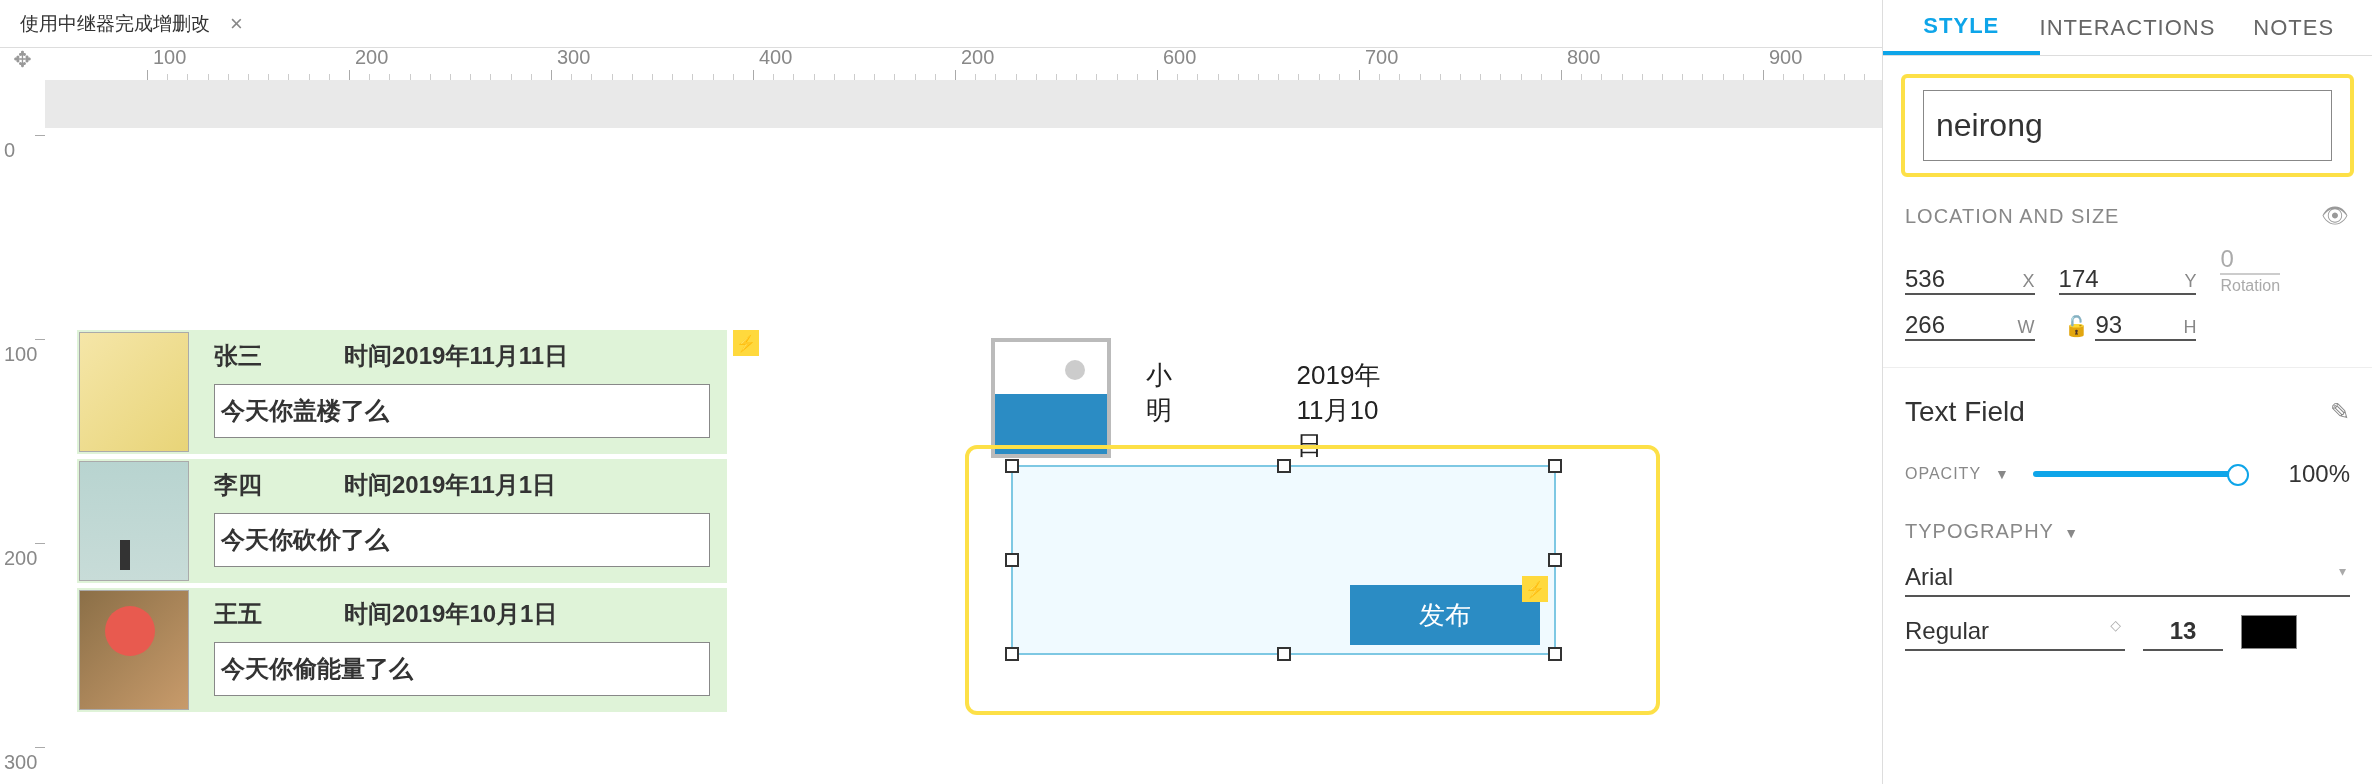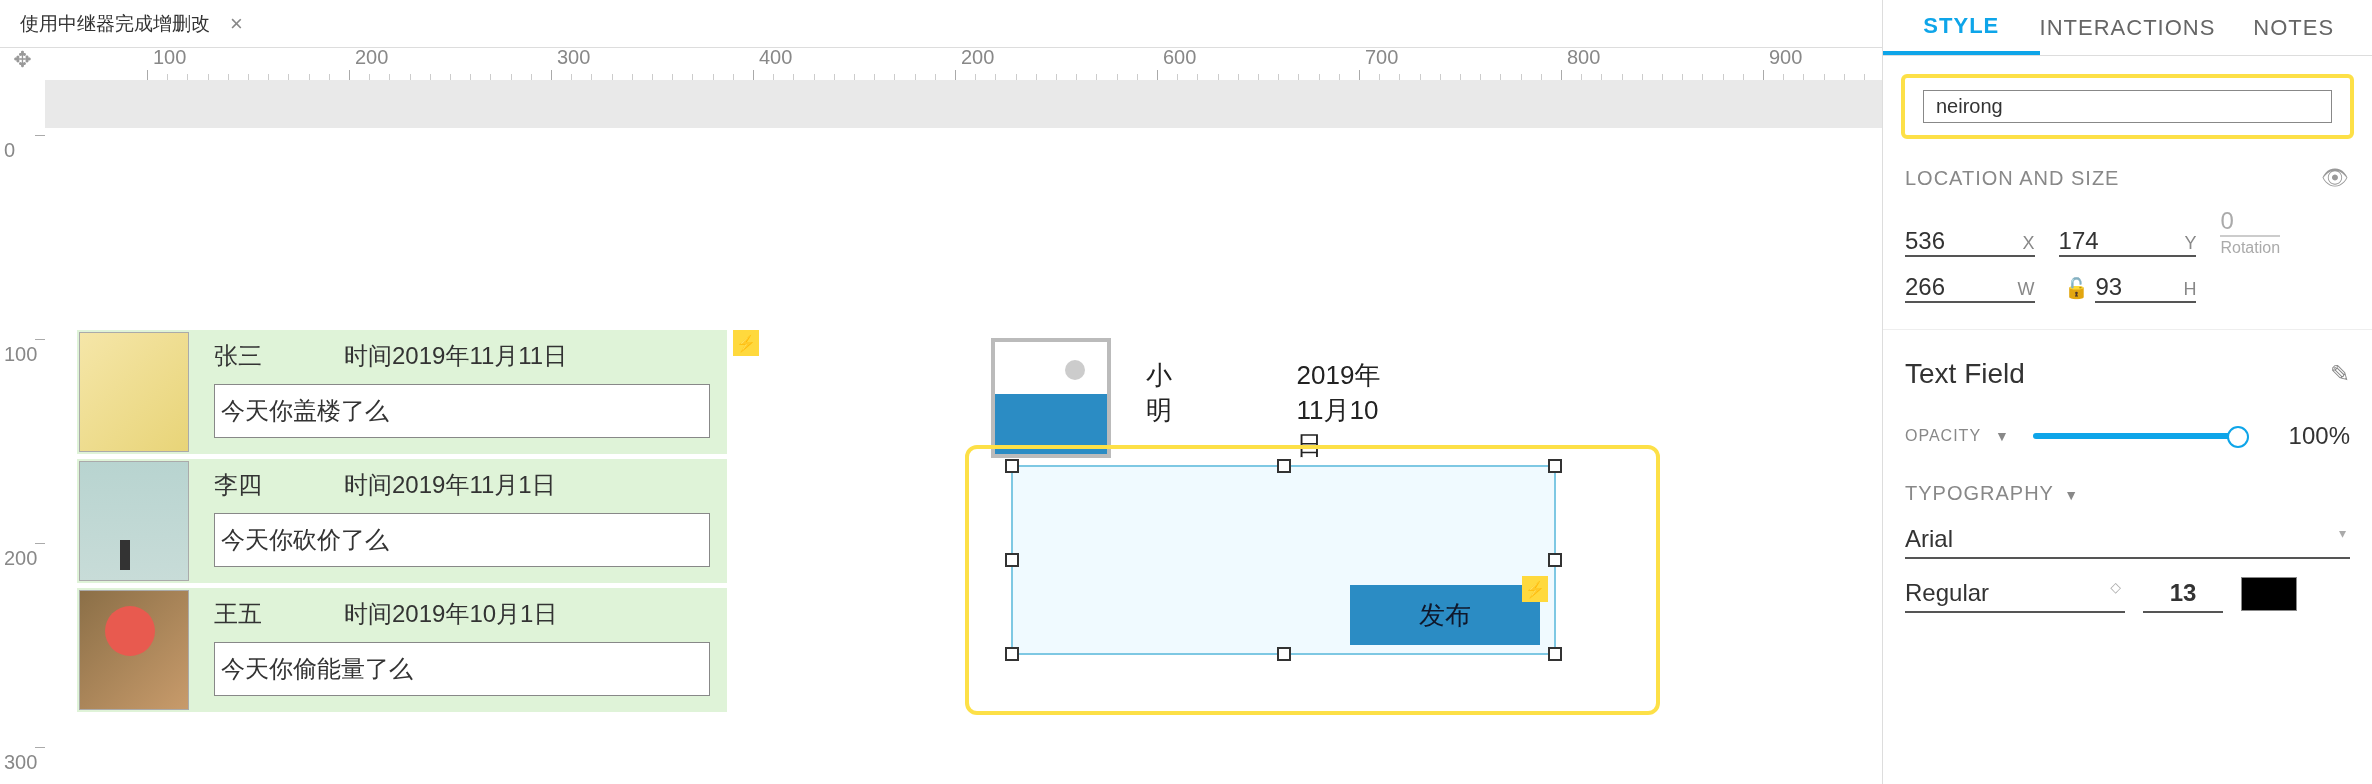--- a/index.html
+++ b/index.html
@@ -29,21 +29,21 @@
     
     
     .repeater { position: absolute; top: 250px; left: 32px; width: 650px; }
     .repeater-item { display: flex; background: #dff3d8; margin-bottom: 5px; padding: 2px; }
     .avatar { width: 110px; height: 120px; margin-right: 10px; background: #ccc; border: 1px solid #aaa; position: relative; overflow: hidden; }
     .avatar.a1 { background: linear-gradient(135deg, #f5e6a8 0%, #e8d478 100%); }
     .avatar.a2 { background: linear-gradient(180deg, #b8d4d0 0%, #c8dcd8 100%); }
     .avatar.a2::after { content:''; position:absolute; bottom:10px; left:40px; width:10px; height:30px; background:#333; }
     .avatar.a3 { background: linear-gradient(135deg, #8b6f47 0%, #c89b6b 100%); }
     .avatar.a3::before { content:''; position:absolute; top:15px; left:25px; width:50px; height:50px; background:#e85a4f; border-radius:50%; }
-    .item-content { flex: 1; padding: 8px 15px; }
+    .item-content { flex: 1; padding: 8px 15px; font-weight: bold; }
     .item-row1 { display: flex; justify-content: space-between; font-size: 24px; color: #333; margin-bottom: 12px; }
     .item-name { width: 120px; }
     .item-time { flex: 1; text-align: left; padding-left: 10px; }
     .item-msg { background: #fff; border: 1px solid #888; padding: 10px 6px; font-size: 24px; color: #333; }
     .bolt { position: absolute; top: 250px; left: 688px; width: 26px; height: 26px; background: #ffd93d; display: flex; align-items: center; justify-content: center; font-size: 16px; color: #333; }
     
     
     .preview { position: absolute; top: 250px; left: 946px; }
     .preview-avatar { position: absolute; top: 8px; left: 0; width: 120px; height: 120px; border: 4px solid #bbb; background: #fff; }
     .preview-avatar-inner { position: absolute; bottom: 0; left: 0; right: 0; height: 60px; background: #2b8cc4; }
@@ -51,31 +51,31 @@
     .preview-row { position: absolute; top: 28px; left: 155px; display: flex; gap: 110px; font-size: 26px; color: #222; }
     .preview-name { width: 80px; }
     
     .selection-yellow-outer { position: absolute; top: 365px; left: 920px; width: 695px; height: 270px; border: 4px solid #fde047; border-radius: 12px; }
     .selection-box { position: absolute; top: 385px; left: 966px; width: 545px; height: 190px; border: 2px solid #7ec8e3; background: #f0faff; }
     .sel-handle { position: absolute; width: 14px; height: 14px; border: 2px solid #333; background: #fff; }
     .sel-handle.tl { top: -8px; left: -8px; } .sel-handle.tc { top: -8px; left: calc(50% - 7px); } .sel-handle.tr { top: -8px; right: -8px; }
     .sel-handle.ml { top: calc(50% - 7px); left: -8px; } .sel-handle.mr { top: calc(50% - 7px); right: -8px; }
     .sel-handle.bl { bottom: -8px; left: -8px; } .sel-handle.bc { bottom: -8px; left: calc(50% - 7px); } .sel-handle.br { bottom: -8px; right: -8px; }
     
-    .publish-btn { position: absolute; top: 505px; left: 1305px; width: 190px; height: 60px; background: #2b8cc4; color: #0f172a; display: flex; align-items: center; justify-content: center; font-size: 26px; }
+    .publish-btn { position: absolute; top: 505px; left: 1305px; width: 190px; height: 60px; background: #2b8cc4; color: #ffffff; display: flex; align-items: center; justify-content: center; font-size: 26px; }
     .bolt2 { position: absolute; top: 496px; left: 1477px; width: 26px; height: 26px; background: #ffd93d; display: flex; align-items: center; justify-content: center; font-size: 16px; }
     
     
     .inspector { position: absolute; top: 0; right: 0; width: 490px; bottom: 0; background: #fff; border-left: 1px solid #ddd; }
     .insp-tabs { display: flex; height: 56px; border-bottom: 1px solid #ddd; }
     .insp-tab { flex: 1; display: flex; align-items: center; justify-content: center; font-size: 22px; color: #666; letter-spacing: 1px; cursor: pointer; }
     .insp-tab.active { color: #0ea5e9; border-bottom: 4px solid #0ea5e9; font-weight: 600; }
     
     .widget-name-box { margin: 18px; border: 4px solid #fde047; border-radius: 6px; padding: 12px 18px; }
-    .widget-name-input { width: 100%; border: 1px solid #888; padding: 4px 12px; font-size: 20px; color: #333; }
+    .widget-name-input { width: 100%; border: 1px solid #888; padding: 16px 12px; font-size: 32px; color: #333; }
     
     .section-header { display: flex; justify-content: space-between; align-items: center; padding: 8px 22px; font-size: 20px; color: #888; letter-spacing: 1px; }
     .eye-icon { font-size: 22px; color: #999; }
     
     .loc-grid { padding: 8px 22px; display: grid; grid-template-columns: 1fr 1fr 1fr; gap: 16px 24px; align-items: end; }
     .loc-field { display: flex; align-items: baseline; gap: 8px; border-bottom: 2px solid #555; }
     .loc-field input { width: 80px; border: none; font-size: 24px; color: #333; background: transparent; }
     .loc-label { font-size: 18px; color: #888; margin-left: auto; }
     .loc-rotation { display: flex; flex-direction: column; align-items: flex-start; }
     .loc-rotation input { width: 60px; border: none; border-bottom: 2px solid #ccc; font-size: 24px; color: #aaa; }

